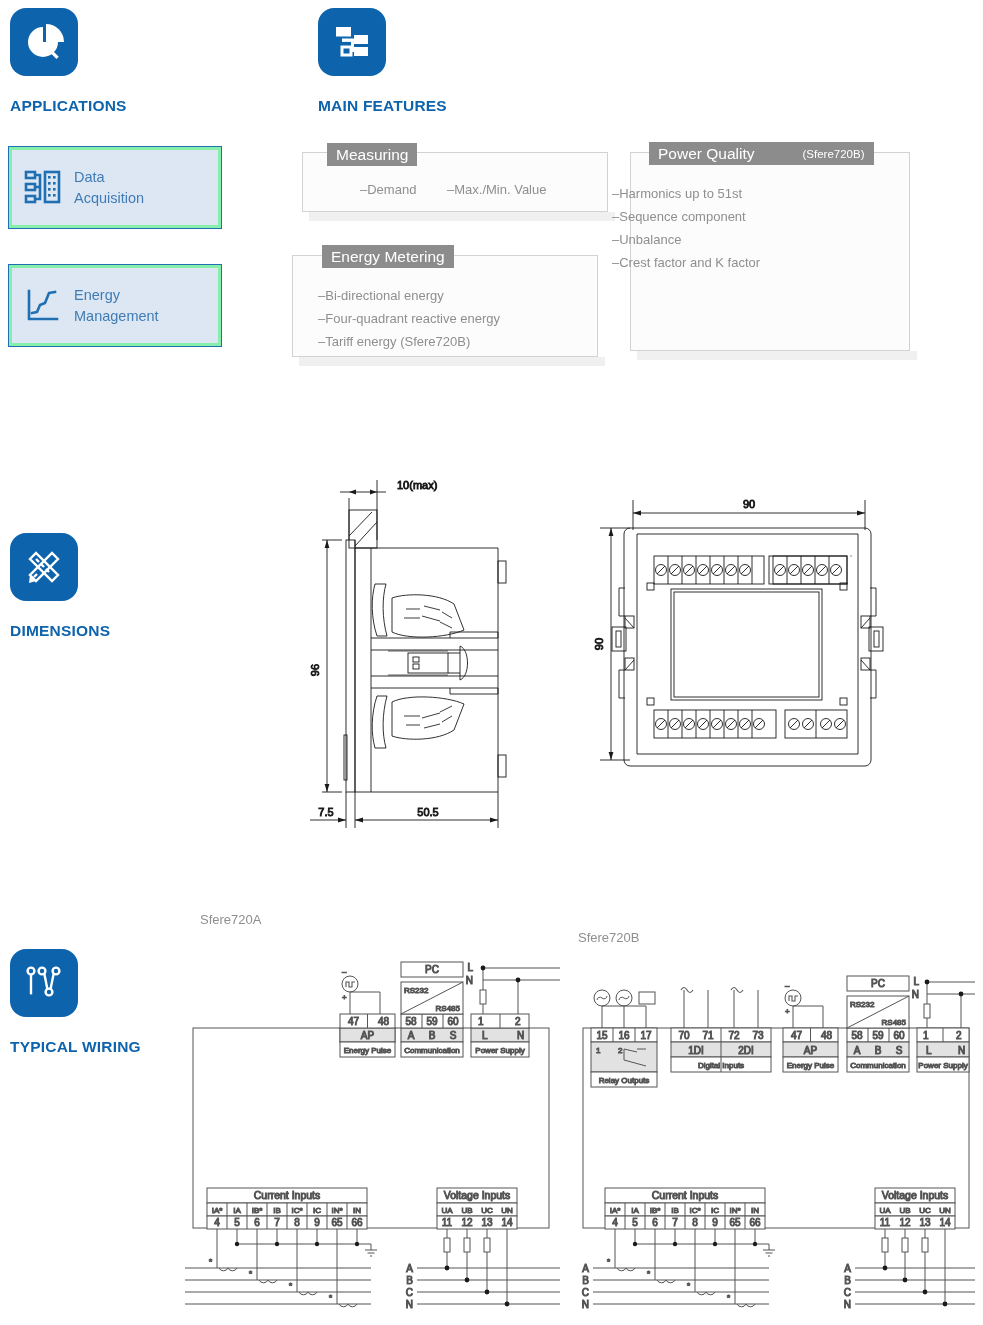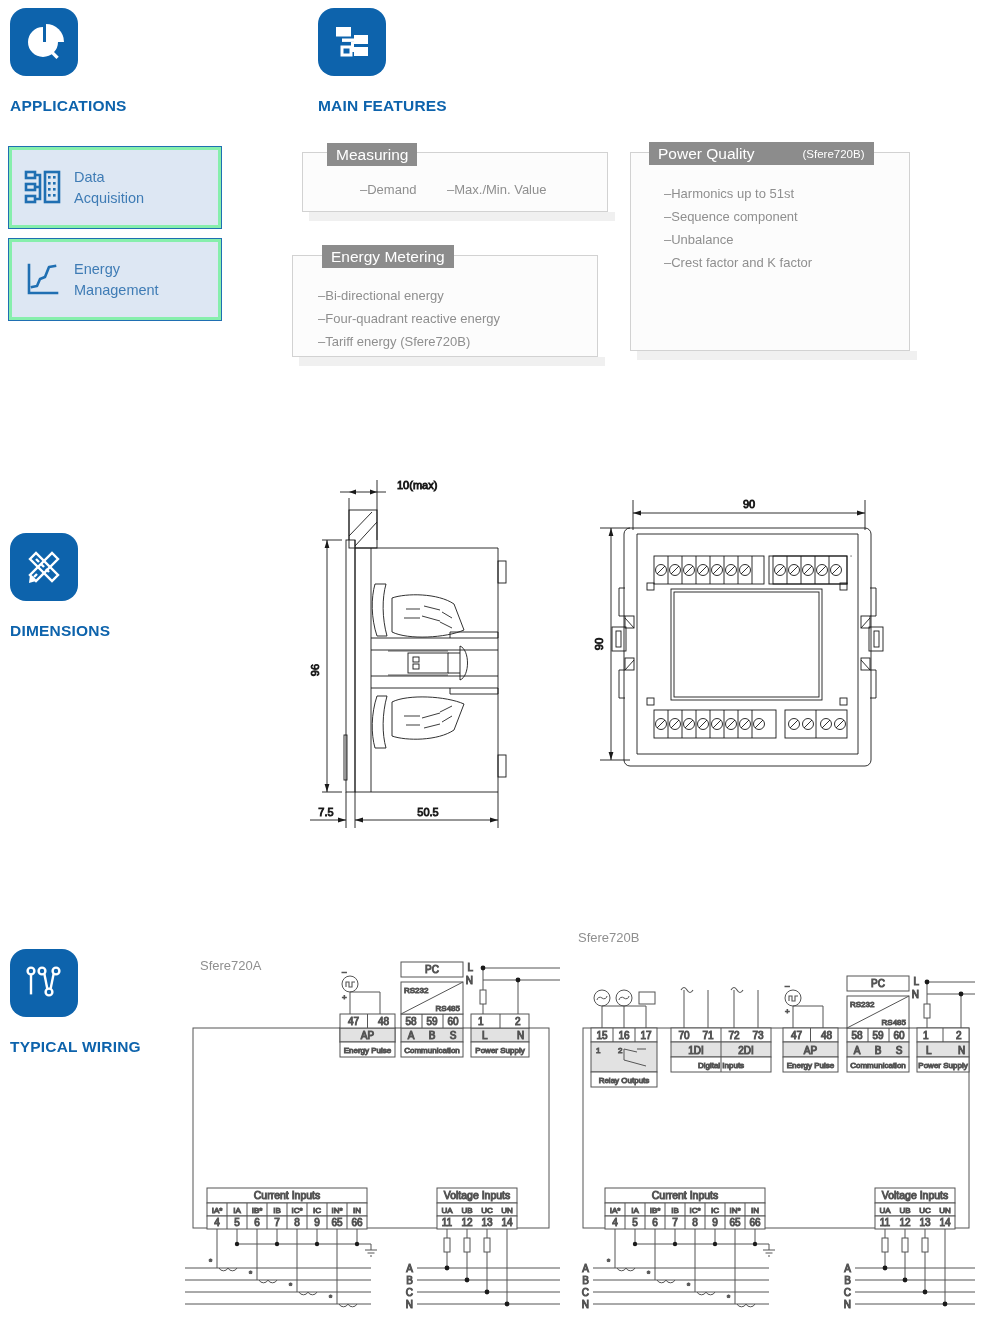--- a/index.html
+++ b/index.html
@@ -94,21 +94,21 @@
           </g>
         </svg>
       </div>
       <div class="app-label">
         <div>Data</div>
         <div>Acquisition</div>
       </div>
     </div>
   </div>
 
-  <div class="app-card" style="margin-top:9px;">
+  <div class="app-card" style="margin-top:35px;">
     <div class="app-card-inner">
       <div class="app-ico">
         <svg width="40" height="40" viewBox="0 0 40 40">
           <g fill="none" stroke="#1f6fb2" stroke-width="2.6" stroke-linecap="square">
             <path d="M6 5v28h28"></path>
             <path d="M9 27l5-1 3-7 5-2 4-10 6-1" stroke-linejoin="round"></path>
           </g>
         </svg>
       </div>
       <div class="app-label">
@@ -138,21 +138,21 @@
   <div>–Four-quadrant reactive energy</div>
   <div>–Tariff energy (Sfere720B)</div>
 </div>
 
 <div class="feat-shadow" style="left:637px;top:351px;width:280px;height:9px;"></div>
 <div class="feat-panel" style="left:630px;top:152px;width:280px;height:199px;"></div>
 <div class="feat-tag" style="left:649px;top:142px;gap:45px;">
   <span>Power Quality</span>
   <small>(Sfere720B)</small>
 </div>
-<div class="feat-list" style="left:664px;top:182px;">
+<div class="feat-list" style="left:612px;top:182px;">
   <div>–Harmonics up to 51st</div>
   <div>–Sequence component</div>
   <div>–Unbalance</div>
   <div>–Crest factor and K factor</div>
 </div>
 
 <div class="abs" style="left:10px;top:533px;">
   <div class="sec-icon">
     <svg width="44" height="44" viewBox="0 0 44 44">
       <g stroke="#fff" stroke-width="2.4" fill="none">
@@ -390,21 +390,21 @@
         <circle cx="34" cy="10" r="3.4"></circle>
         <circle cx="27" cy="31" r="3.4"></circle>
         <path d="M22.3 12.5 L25.3 27.8"></path>
         <path d="M31.7 12.5 L28.6 27.8"></path>
       </g>
     </svg>
   </div>
   <div class="sec-title">TYPICAL WIRING</div>
 </div>
 
-<div class="abs model-lbl" style="left:200px;top:958px;">Sfere720A</div>
+<div class="abs model-lbl" style="left:200px;top:912px;">Sfere720A</div>
 <div class="abs model-lbl" style="left:578px;top:930px;">Sfere720B</div>
 
 <svg class="abs" style="left:185px;top:950px;" width="375" height="375" viewBox="0 0 375 375">
   <g stroke="#555" fill="none" stroke-width="1">
 
     <rect x="8" y="78" width="356" height="200"></rect>
 
     <rect x="155" y="78" width="55" height="14" fill="#fff"></rect>
     <rect x="155" y="78" width="55" height="14" fill="#e2e2e2"></rect>
     <rect x="155" y="64" width="55" height="14" fill="#fff"></rect>

